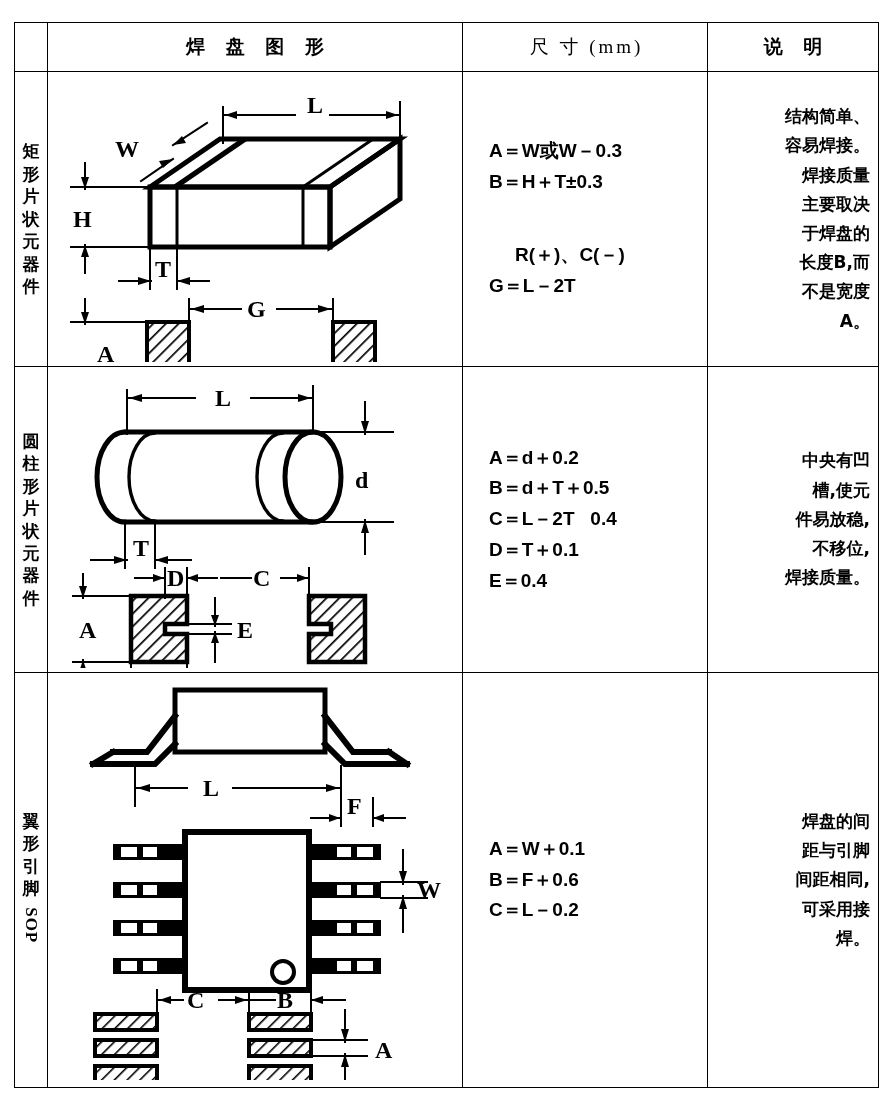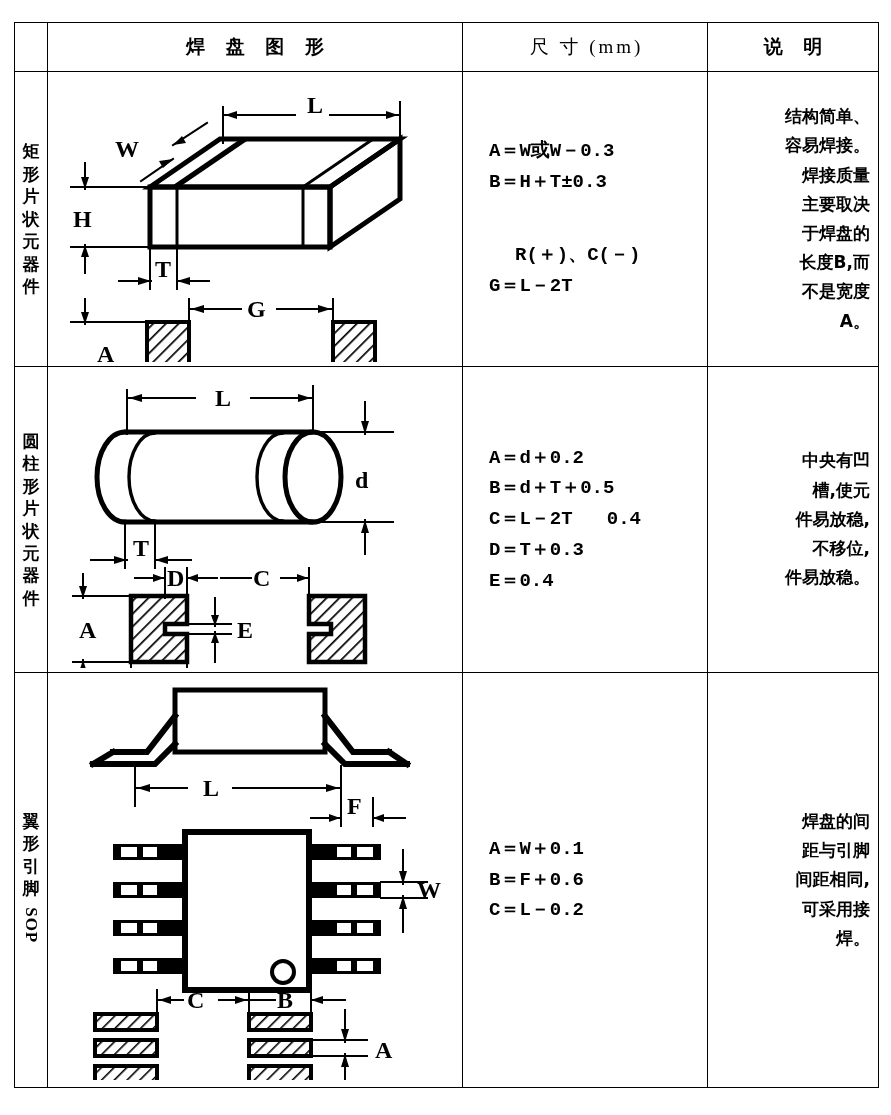--- a/index.html
+++ b/index.html
@@ -82,21 +82,21 @@
     transform: rotate(90deg);
     margin-top: 14px;
     margin-bottom: 14px;
     font-family: "Liberation Serif", serif;
     font-size: 17px;
     letter-spacing: 1px;
   }
 
   
   .formulas {
-    font-family: Liberation Mono, monospace;
+    font-family: Liberation Sans, sans-serif;
     font-size: 19px;
     font-weight: 700;
     line-height: 1.62;
     padding-left: 26px;
   }
   .formulas div { white-space: pre; }
   .formulas div.indent { padding-left: 26px; margin-top: 42px; }
 
   
   .desc {
@@ -390,32 +390,32 @@
             </g>
           </g>
         </svg>
       </td>
 
       <td>
         <div class="formulas">
           <div>A＝d＋0.2</div>
           <div>B＝d＋T＋0.5</div>
           <div>C＝L－2T   0.4</div>
-          <div>D＝T＋0.3</div>
+          <div>D＝T＋0.1</div>
           <div>E＝0.4</div>
         </div>
       </td>
 
       <td>
         <div class="desc">
           <div>中央有凹</div>
           <div>槽,使元</div>
           <div>件易放稳,</div>
           <div>不移位,</div>
-          <div>件易放稳。</div>
+          <div>焊接质量。</div>
         </div>
       </td>
     </tr>
 
     <tr class="r3">
       <td>
         <div class="vlabel">
           <span class="ch">翼</span>
           <span class="ch">形</span>
           <span class="ch">引</span>

